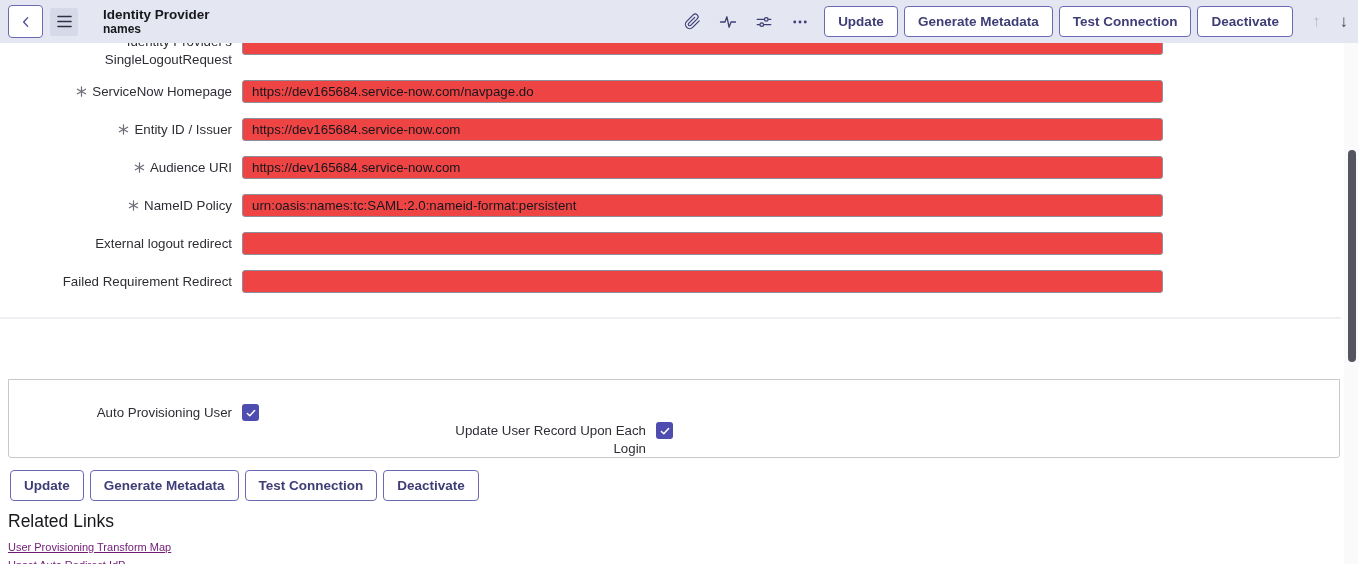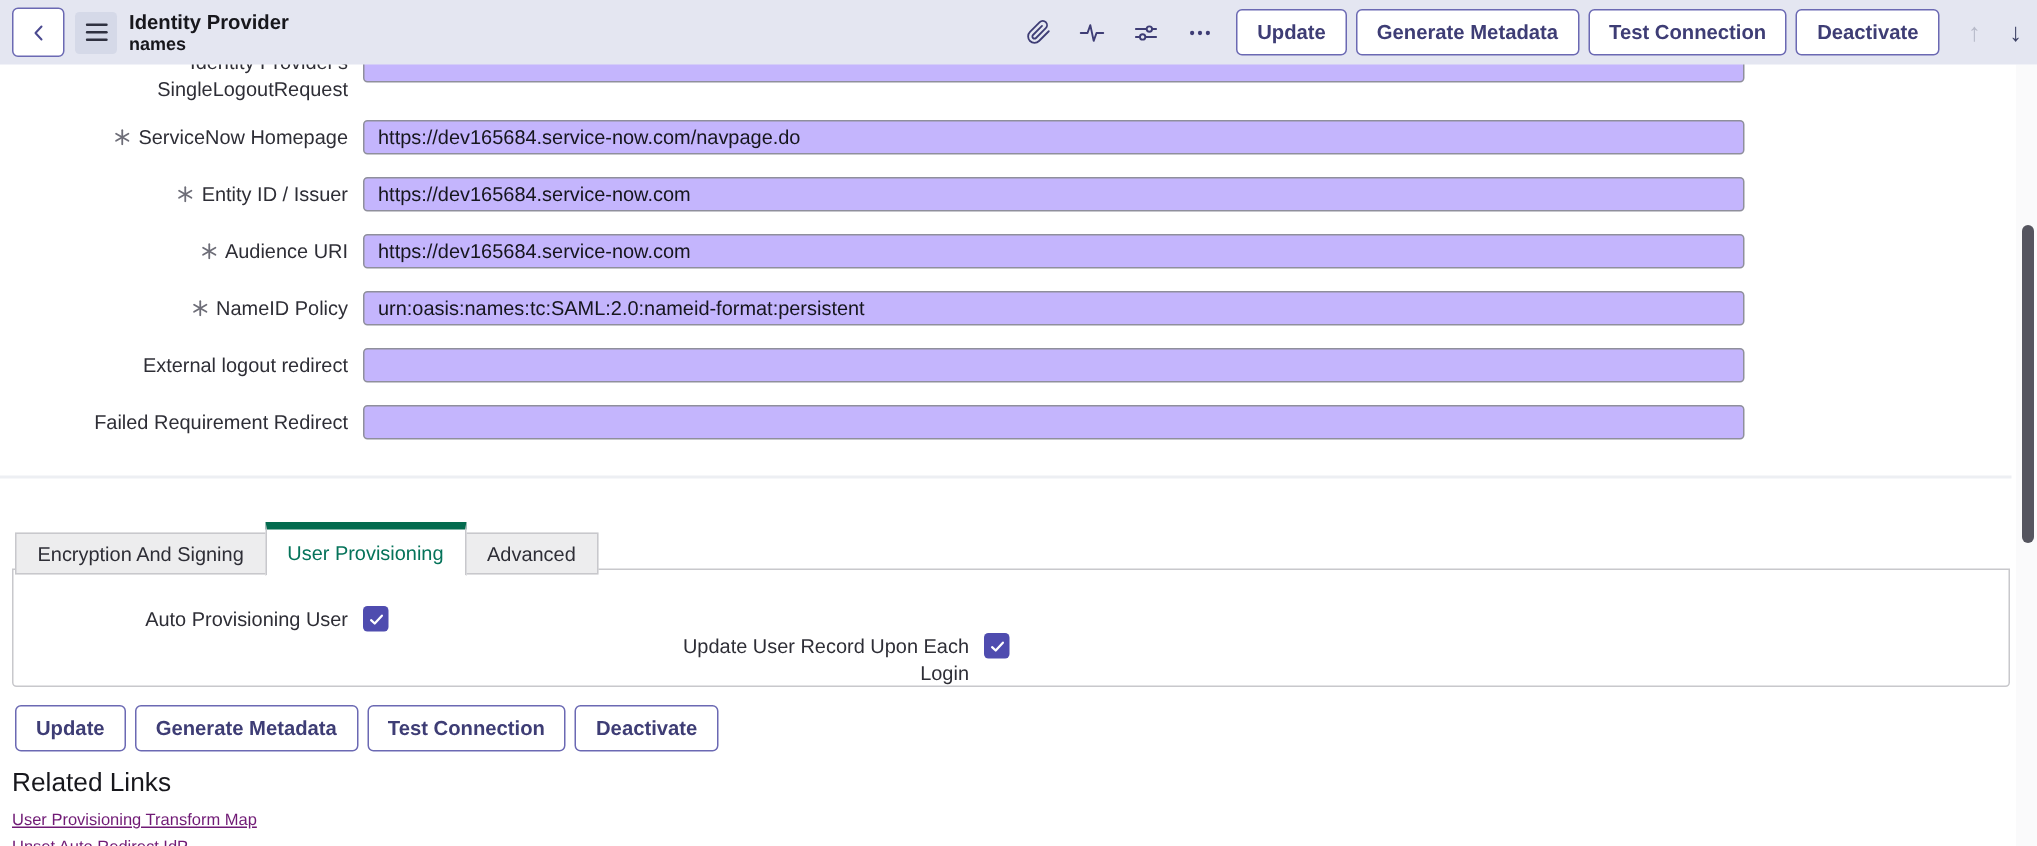--- a/index.html
+++ b/index.html
@@ -18,21 +18,21 @@
   .back-btn {
     width:35px; height:33px; background:#fff; border:1px solid #6b69b3;
     border-radius:4px; display:flex; align-items:center; justify-content:center;
     cursor:pointer; flex:none;
   }
   .menu-btn {
     width:28px; height:28px; background:#d5d9e8; border:none; border-radius:3px;
     display:flex; align-items:center; justify-content:center; margin-left:7px;
     cursor:pointer; flex:none;
   }
-  .title-block { margin-left:8px; line-height:1; }
+  .title-block { margin-left:25px; line-height:1; }
   .title { font-size:13.5px; font-weight:bold; color:#17171c; line-height:15px; }
   .subtitle { font-size:12px; font-weight:bold; color:#17171c; line-height:14px; }
   .header-spacer { flex:1; }
   .hicon {
     width:18px; height:18px; margin:0 9px; color:#3e3d75; display:flex;
     align-items:center; justify-content:center; cursor:pointer; flex:none;
   }
   .btn {
     height:31px; padding:0 13px; margin-left:6px; background:#fff;
     border:1px solid #6b69b3; border-radius:4px; color:#3e3d75;
@@ -51,21 +51,21 @@
   .frow.first { margin-bottom:19px; }
   .flabel {
     width:232px; flex:none; text-align:right; font-size:13.3px; color:#2e2e36;
     line-height:18px; display:flex; justify-content:flex-end; align-items:center; gap:5px;
   }
   .frow.first .flabel { align-self:flex-start; margin-top:4px; display:block; }
   .req { flex:none; display:inline-flex; }
   .finput {
     margin-left:10px; flex:1; height:23px; border:1px solid #8f8f9c; border-radius:3px;
     padding:0 9px; font-family:"Liberation Sans", sans-serif; font-size:13.3px;
-    color:#16161d; background:#c4b5fd; outline:none;
+    color:#16161d; background:#ef4444; outline:none;
   }
 
   .section-divider {
     position:absolute; top:317px; left:0; width:1341px; height:2px; background:#edeff3;
   }
 
   
   .tabstrip {
     position:absolute; top:347px; left:0; width:1341px; height:36px;
     display:flex; align-items:flex-end; padding-left:10px; z-index:3;
@@ -198,25 +198,20 @@
     <div class="frow">
       <div class="flabel">
         <span>Failed Requirement Redirect</span>
       </div>
       <input class="finput" type="text" value="" style="">
     </div>
   </div>
 
   <div class="section-divider"></div>
 
-  <div class="tabstrip">
-    <div class="tab">Encryption And Signing</div>
-    <div class="tab active">User Provisioning</div>
-    <div class="tab">Advanced</div>
-  </div>
 
   <div class="tab-panel">
     <div class="cb-row">
       <div class="cb-field">
         <div class="cb-label c1">Auto Provisioning User</div>
         <div class="checkbox">
           <svg width="12" height="12" viewBox="0 0 16 16">
               <polyline points="3.2,8.6 6.4,11.6 12.8,4.6" fill="none" stroke="#ffffff" stroke-width="2" stroke-linecap="round" stroke-linejoin="round"></polyline>
             </svg>
         </div>

